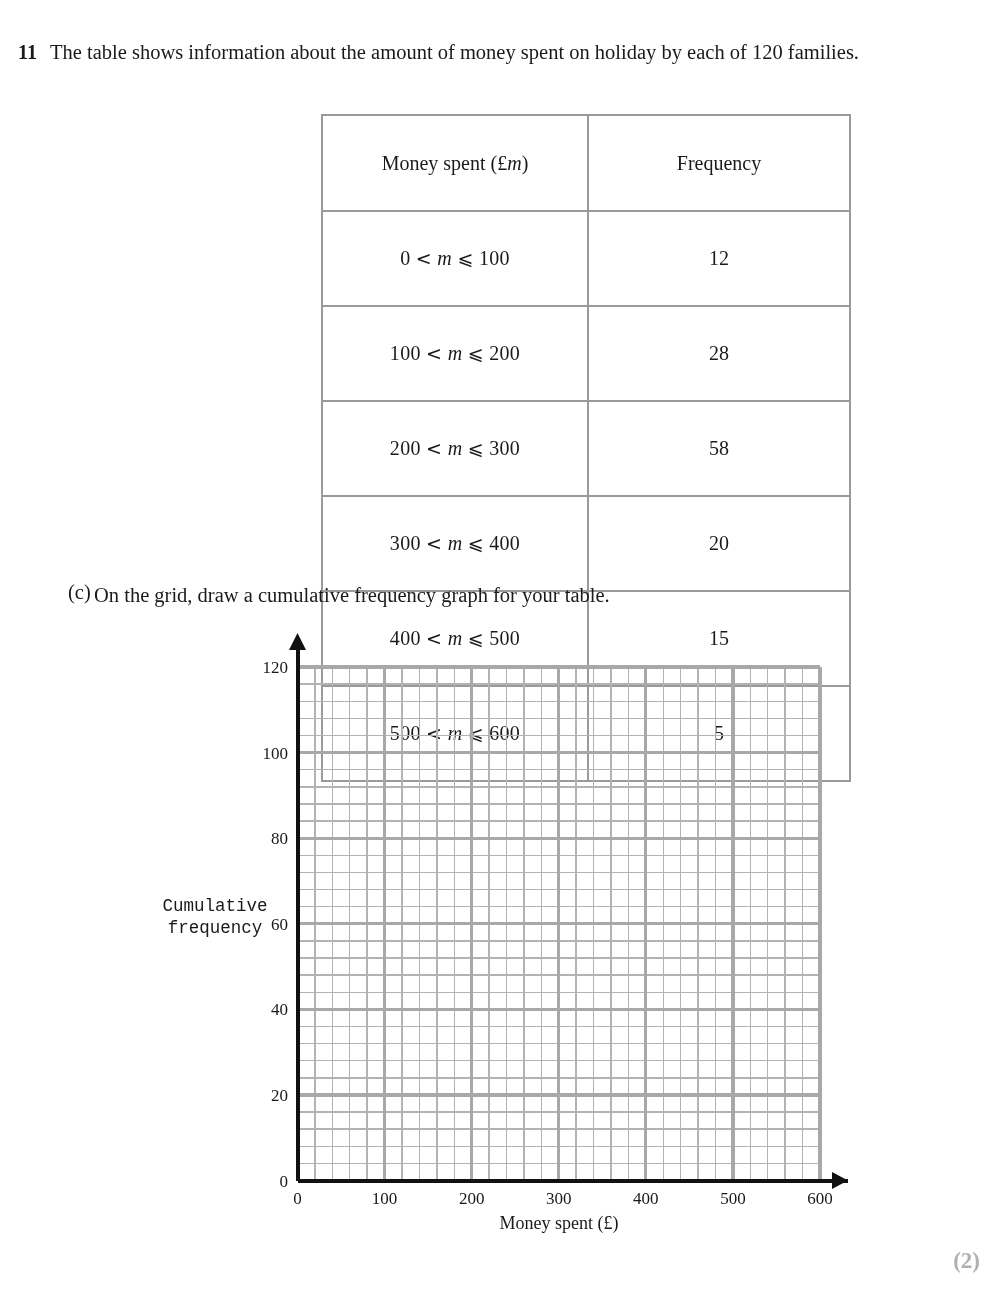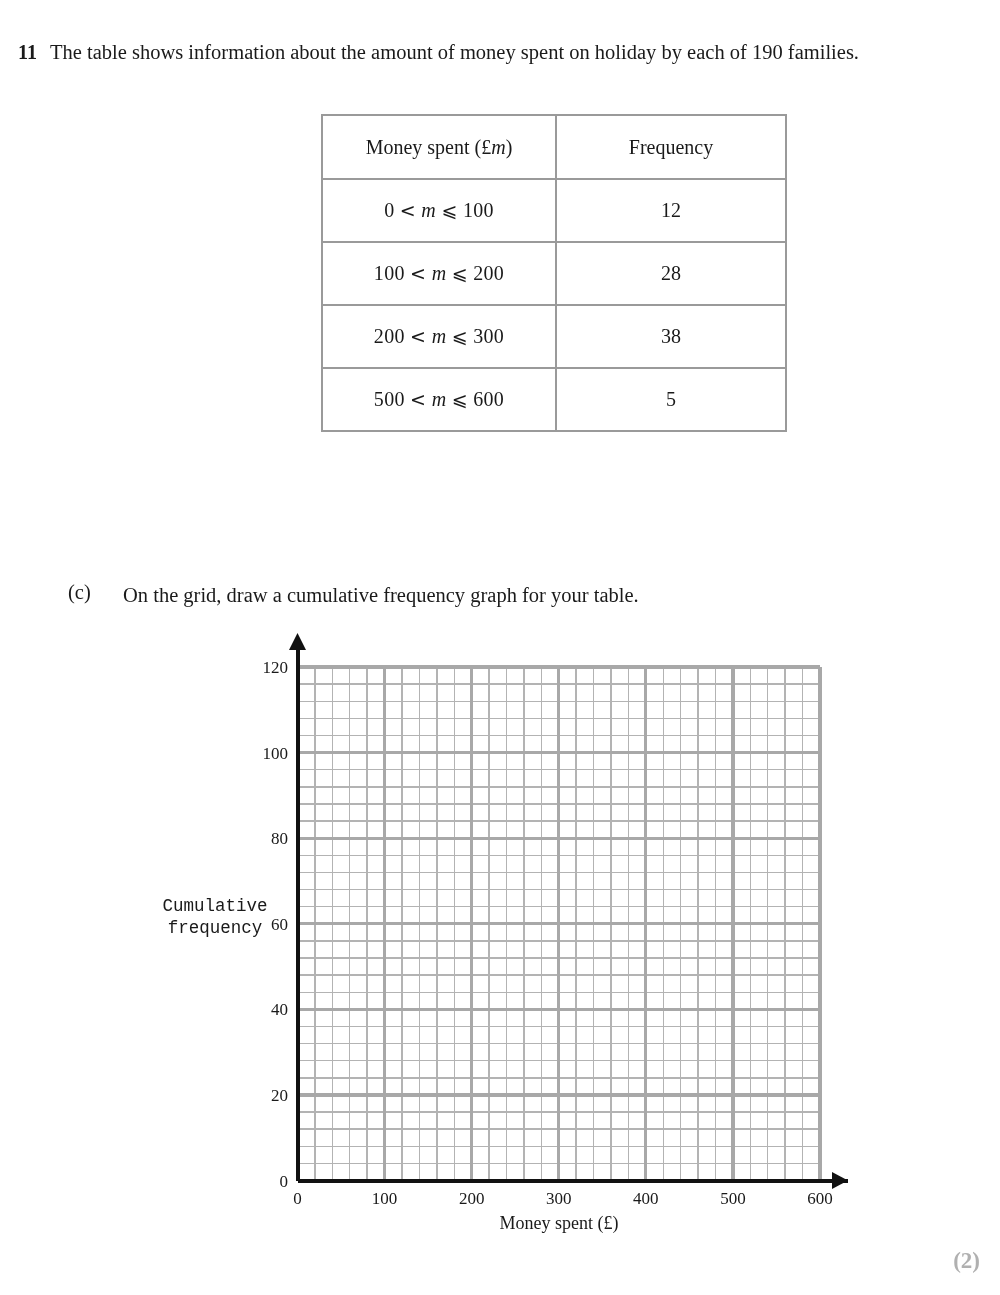--- a/index.html
+++ b/index.html
@@ -49,21 +49,21 @@
     border-collapse: collapse;
     table-layout: fixed;
   }
   table.freq-table td,
   table.freq-table th {
     border: 2px solid #9a9a9a;
     text-align: center;
     vertical-align: middle;
     font-weight: normal;
     font-size: 20px;
-    padding: 0;
+    padding: 16px;
   }
   .col-interval { width: 232px; }
   .col-freq { width: 228px; }
   .head-row th {
     height: 62px;
     font-weight: bold;
     font-size: 20.5px;
   }
   .data-row td {
     height: 61px;
@@ -79,21 +79,21 @@
     top: 581px;
     width: 860px;
   }
   .part-c .label {
     position: absolute;
     left: 0;
     top: 0;
     font-size: 20.5px;
   }
   .part-c .text {
-    margin-left: 55px;
+    margin-left: 26px;
     font-size: 20.5px;
     line-height: 28px;
   }
 
   
   .graph {
     position: absolute;
     left: 0;
     top: 0;
     width: 1000px;
@@ -131,21 +131,21 @@
     font-size: 23px;
     color: #b0b0b0;
     font-weight: bold;
   }
 </style>
 </head>
 <body>
 
 <div class="question-block">
   <div class="q-number">11</div>
-  <div class="q-text">The table shows information about the amount of money spent on holiday by each of 190 families.</div>
+  <div class="q-text">The table shows information about the amount of money spent on holiday by each of 120 families.</div>
 </div>
 
 <div class="freq-table-wrap">
   <table class="freq-table">
     <thead>
       <tr class="head-row">
         <th class="col-interval"><span>Money spent (£</span><span class="ital">m</span><span>)</span></th>
         <th class="col-freq">Frequency</th>
       </tr>
     </thead>
@@ -153,21 +153,29 @@
       <tr class="data-row">
         <td class="interval-cell"><span>0</span>&nbsp;<span class="rel">&lt;</span>&nbsp;<span class="ital">m</span>&nbsp;<span class="rel">⩽</span>&nbsp;<span>100</span></td>
         <td>12</td>
       </tr>
       <tr class="data-row">
         <td class="interval-cell"><span>100</span>&nbsp;<span class="rel">&lt;</span>&nbsp;<span class="ital">m</span>&nbsp;<span class="rel">⩽</span>&nbsp;<span>200</span></td>
         <td>28</td>
       </tr>
       <tr class="data-row">
         <td class="interval-cell"><span>200</span>&nbsp;<span class="rel">&lt;</span>&nbsp;<span class="ital">m</span>&nbsp;<span class="rel">⩽</span>&nbsp;<span>300</span></td>
-        <td>38</td>
+        <td>58</td>
+      </tr>
+      <tr class="data-row">
+        <td class="interval-cell"><span>300</span>&nbsp;<span class="rel">&lt;</span>&nbsp;<span class="ital">m</span>&nbsp;<span class="rel">⩽</span>&nbsp;<span>400</span></td>
+        <td>20</td>
+      </tr>
+      <tr class="data-row">
+        <td class="interval-cell"><span>400</span>&nbsp;<span class="rel">&lt;</span>&nbsp;<span class="ital">m</span>&nbsp;<span class="rel">⩽</span>&nbsp;<span>500</span></td>
+        <td>15</td>
       </tr>
       <tr class="data-row">
         <td class="interval-cell"><span>500</span>&nbsp;<span class="rel">&lt;</span>&nbsp;<span class="ital">m</span>&nbsp;<span class="rel">⩽</span>&nbsp;<span>600</span></td>
         <td>5</td>
       </tr>
     </tbody>
   </table>
 </div>
 
 <div class="part-c">

